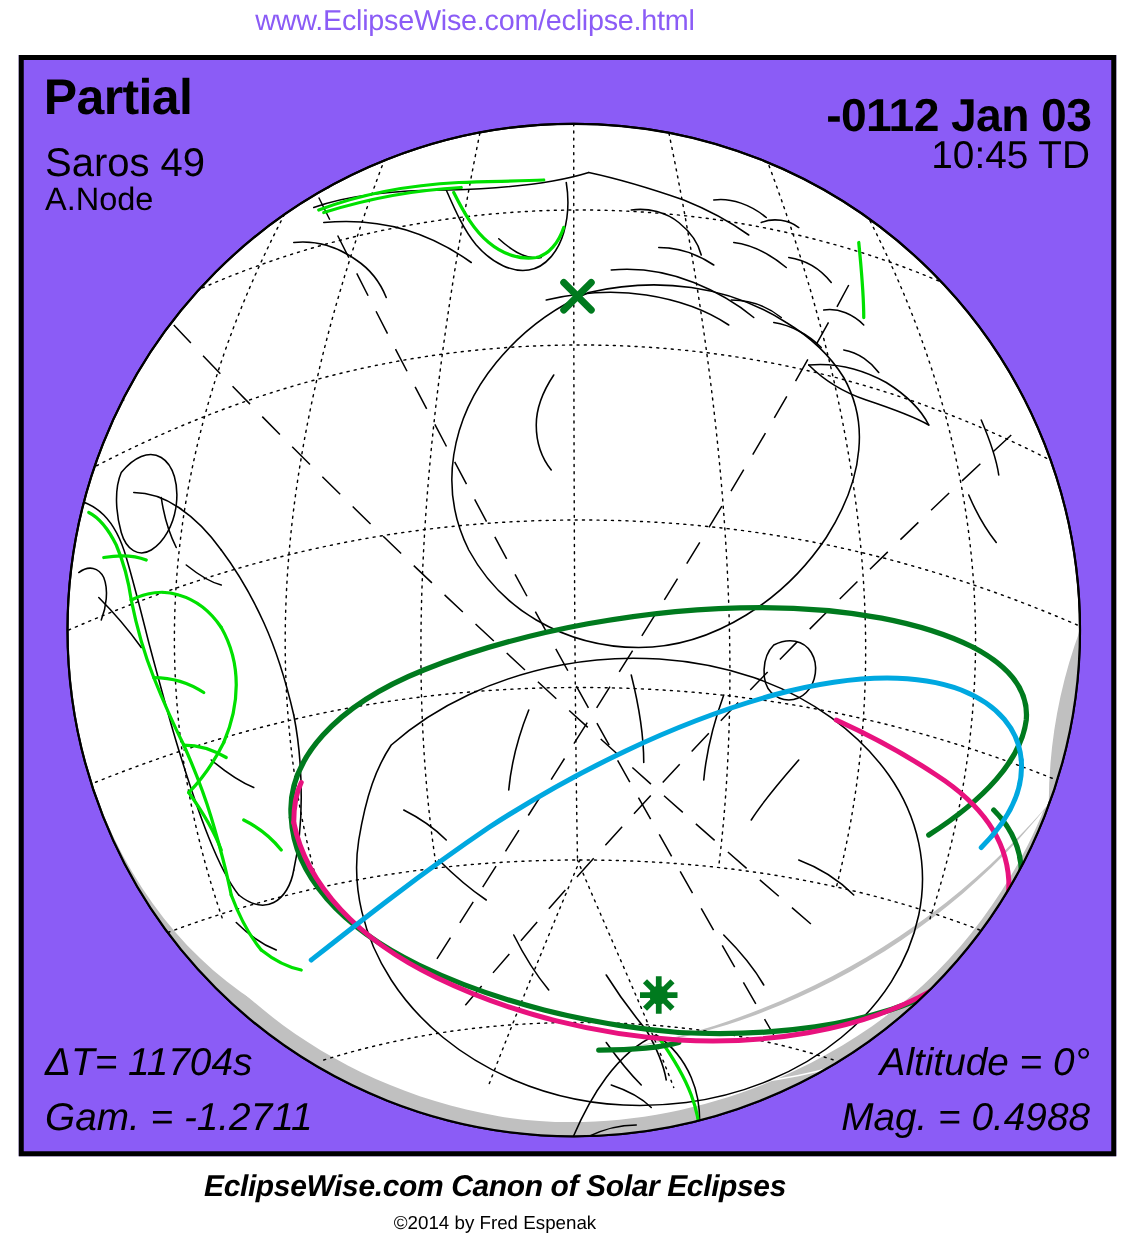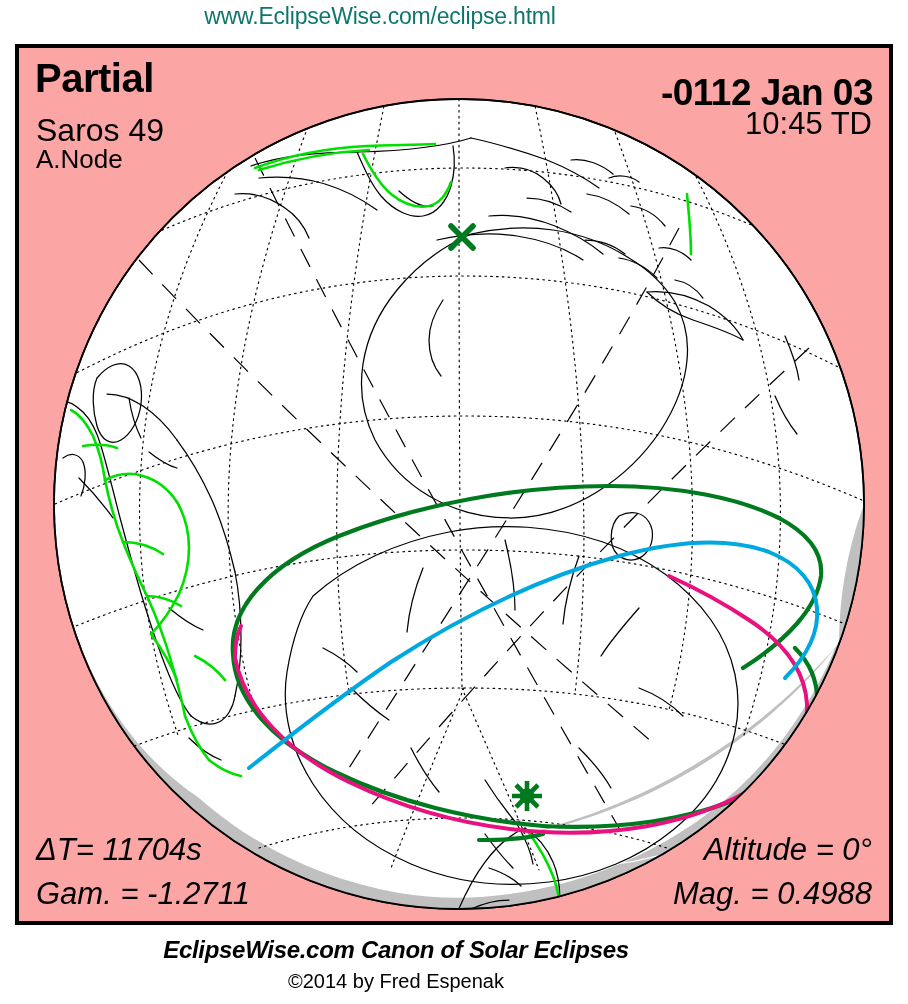--- a/index.html
+++ b/index.html
@@ -21,31 +21,31 @@
     height: 1004px;
   }
   .url-line {
     position: absolute;
     top: 3px;
     left: 0;
     width: 760px;
     text-align: center;
     font-size: 23px;
     letter-spacing: -0.2px;
-    color: #0f766e;
+    color: #8b5cf6;
   }
   .frame {
     position: absolute;
     left: 15px;
     top: 44px;
     width: 878px;
     height: 881px;
     border: 4px solid #000;
     box-sizing: border-box;
-    background: #fca5a5;
+    background: #8b5cf6;
     overflow: hidden;
   }
   .globe-wrap {
     position: absolute;
     left: 0;
     top: 0;
     width: 870px;
     height: 873px;
   }
   .hdr {
@@ -106,21 +106,21 @@
   }
   .caption-title {
     top: 938px;
     font-size: 24px;
     font-weight: bold;
     font-style: italic;
     letter-spacing: -0.3px;
   }
   .caption-credit {
     top: 971px;
-    font-size: 20px;
+    font-size: 15px;
   }
   svg { display: block; }
 </style>
 </head>
 <body>
 
 <div id="page">
 
   <div class="url-line">www.EclipseWise.com/eclipse.html</div>
 

